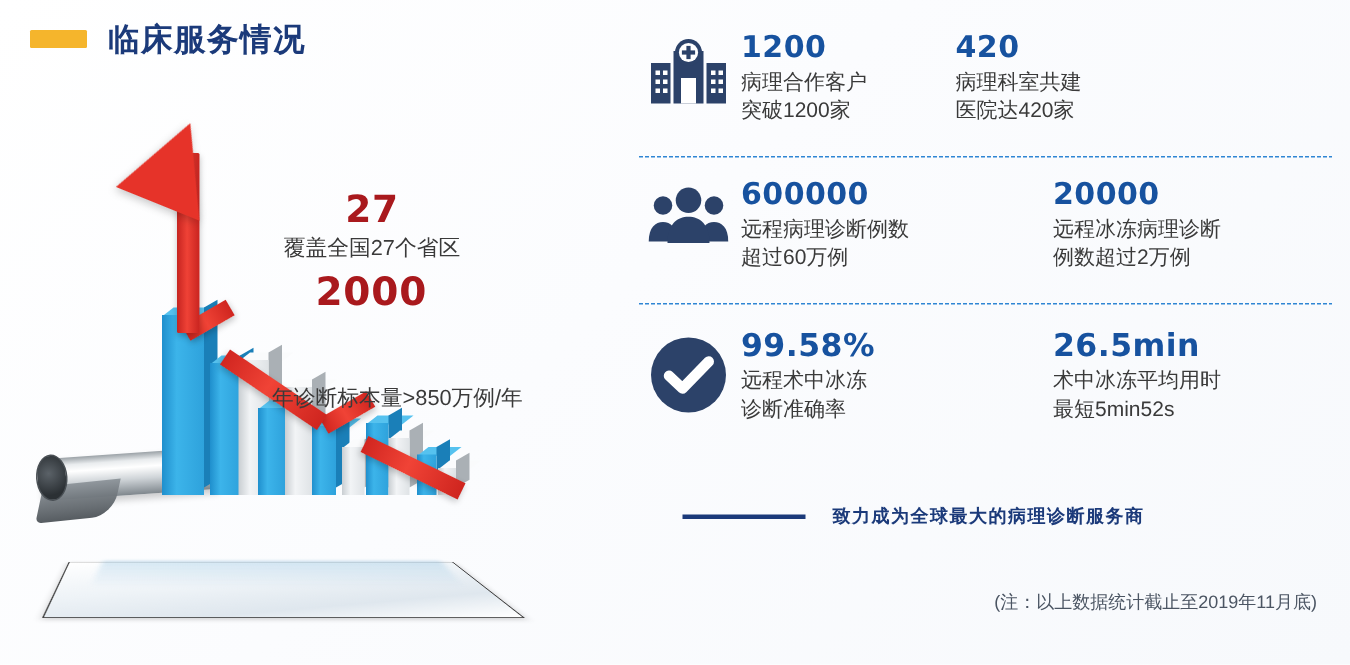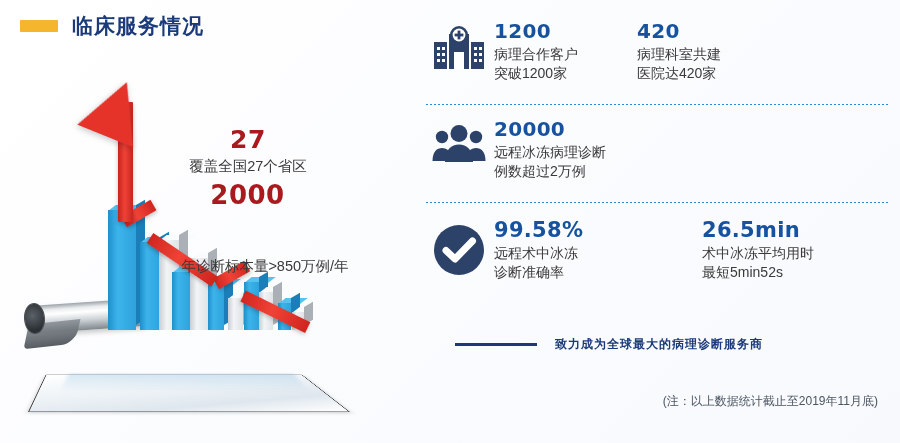--- a/index.html
+++ b/index.html
@@ -262,20 +262,24 @@
           <circle cx="10" cy="13" r="6.2" fill="#2c4269"></circle>
           <path d="M0.5 37 C0.5 27.5 5 24 10 24 C15 24 19.5 27.5 19.5 37 Z" fill="#2c4269"></path>
           <circle cx="44" cy="13" r="6.2" fill="#2c4269"></circle>
           <path d="M34.5 37 C34.5 27.5 39 24 44 24 C49 24 53.5 27.5 53.5 37 Z" fill="#2c4269"></path>
           <circle cx="27" cy="9.5" r="8.5" fill="#2c4269"></circle>
           <path d="M13 38 C13 25.5 19.5 20.5 27 20.5 C34.5 20.5 41 25.5 41 38 Z" fill="#2c4269"></path>
         </svg>
       </div>
       <div class="cells">
         <div class="cell">
+          <div class="num">600000</div>
+          <div class="desc">远程病理诊断例数<br>超过60万例</div>
+        </div>
+        <div class="cell">
           <div class="num">20000</div>
           <div class="desc">远程冰冻病理诊断<br>例数超过2万例</div>
         </div>
       </div>
     </div>
 
     <div class="divider" id="div-1"></div>
 
     <div class="row" id="row-2">
       <div class="row-icon">

